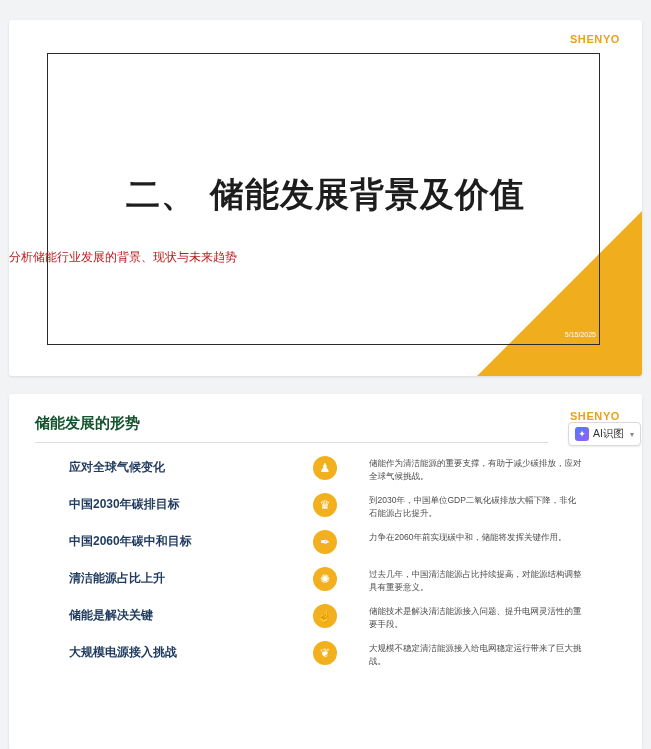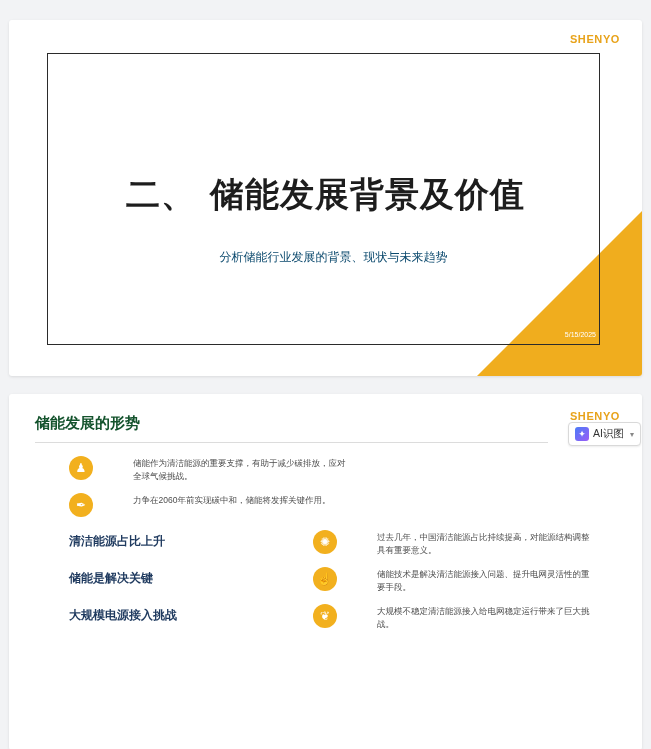--- a/index.html
+++ b/index.html
@@ -72,25 +72,23 @@
     z-index: 4;
   }
   .s1-title .num {
     margin-right: 14px;
   }
   .s1-sub {
     position: absolute;
     left: 0;
     right: 0;
     top: 229px;
-    text-align: center;
     font-size: 12px;
-    color: #0c4a6e;
+    color: #b91c1c;
     z-index: 4;
-    margin-left: 16px;
   }
   .s1-date {
     position: absolute;
     right: 46px;
     bottom: 38px;
     font-size: 7px;
     color: #ffffff;
     z-index: 5;
   }
 
@@ -162,21 +160,21 @@
     display: flex;
     align-items: center;
     justify-content: center;
     font-size: 12px;
     line-height: 1;
     flex: none;
     margin-top: 0px;
   }
   .row-desc {
     flex: 1;
-    margin-left: 40px;
+    margin-left: 32px;
     font-size: 8.5px;
     color: #4d4d4d;
     line-height: 1.5;
     padding-top: 1px;
     max-width: 215px;
   }
 
   
   .ai-btn {
     position: absolute;
@@ -229,26 +227,33 @@
   </div>
 
   <div class="slide2">
     <div class="s2-brand">SHENYO</div>
     <div class="s2-head">储能发展的形势</div>
     <div class="s2-rule"></div>
 
     <div class="rows">
 
       <div class="row">
+        <div class="row-label">应对全球气候变化</div>
         <div class="row-icon">♟</div>
         <div class="row-desc">储能作为清洁能源的重要支撑，有助于减少碳排放，应对全球气候挑战。</div>
       </div>
 
-
-      <div class="row">
+      <div class="row">
+        <div class="row-label">中国2030年碳排目标</div>
+        <div class="row-icon">♛</div>
+        <div class="row-desc">到2030年，中国单位GDP二氧化碳排放大幅下降，非化石能源占比提升。</div>
+      </div>
+
+      <div class="row">
+        <div class="row-label">中国2060年碳中和目标</div>
         <div class="row-icon">✒</div>
         <div class="row-desc">力争在2060年前实现碳中和，储能将发挥关键作用。</div>
       </div>
 
       <div class="row">
         <div class="row-label">清洁能源占比上升</div>
         <div class="row-icon">✺</div>
         <div class="row-desc">过去几年，中国清洁能源占比持续提高，对能源结构调整具有重要意义。</div>
       </div>
 

